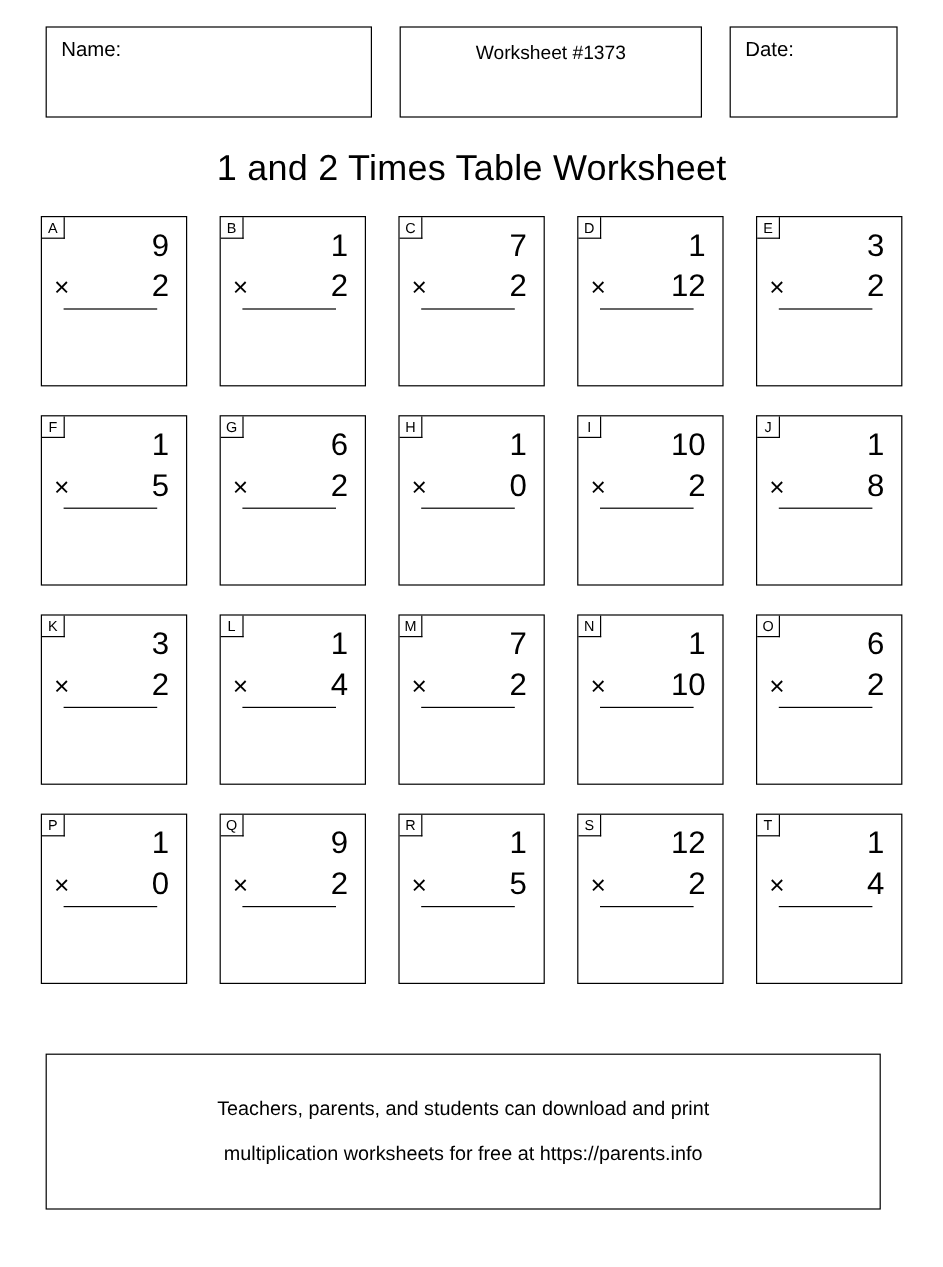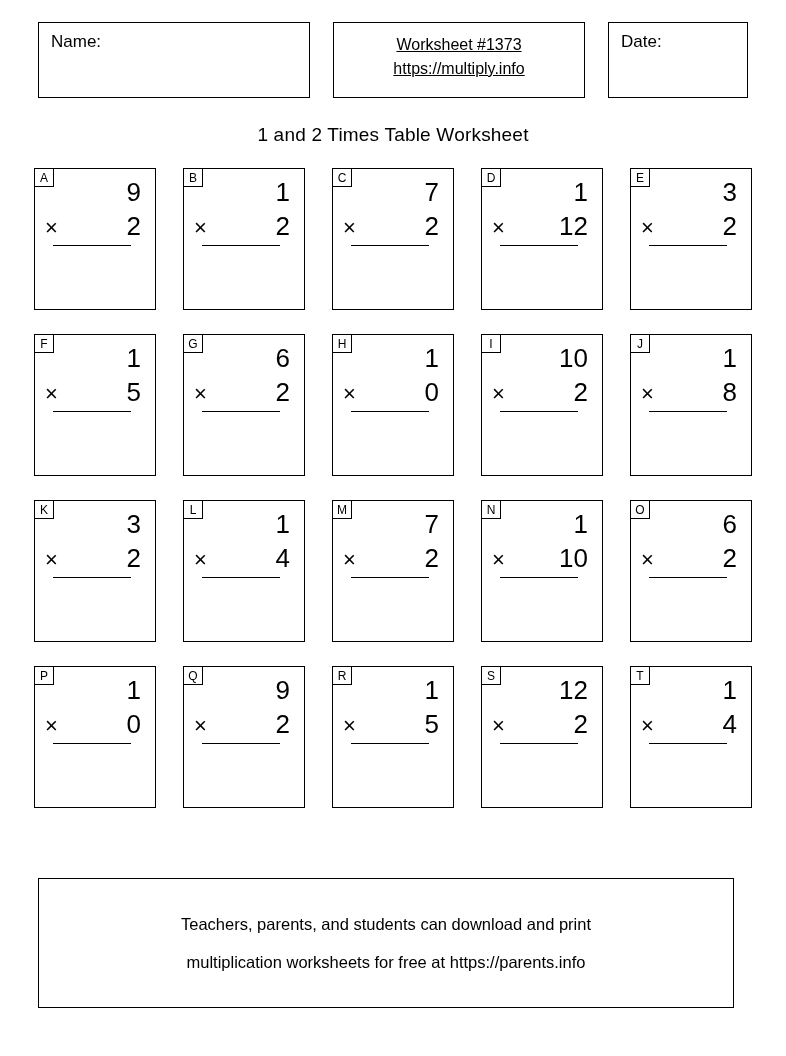--- a/index.html
+++ b/index.html
@@ -40,38 +40,37 @@
     width: 272px;
     padding: 9px 0 0 12px;
   }
   .name-box .lbl {
     font-size: 17px;
   }
   .center-box {
     width: 252px;
     text-align: center;
     padding-top: 10px;
-    text-decoration: underline;
   }
   .center-box .line {
     font-size: 16px;
     line-height: 24px;
   }
   .date-box {
     width: 140px;
     padding: 9px 0 0 12px;
   }
   .date-box .lbl {
     font-size: 17px;
   }
 
   
   .title {
     text-align: center;
-    font-size: 19px;
+    font-size: 30px;
     margin-top: 26px;
     letter-spacing: 0.2px;
   }
 
   
   .grid {
     margin-top: 22px;
     padding: 0 34px;
     box-sizing: border-box;
     display: grid;
@@ -149,21 +148,20 @@
 <body>
 
 <div class="page">
 
   <div class="header-row">
     <div class="hdr-box name-box">
       <div class="lbl">Name:</div>
     </div>
     <div class="hdr-box center-box">
       <div class="line">Worksheet #1373</div>
-      <div class="line">https://multiply.info</div>
     </div>
     <div class="hdr-box date-box">
       <div class="lbl">Date:</div>
     </div>
   </div>
 
   <div class="title">1 and 2 Times Table Worksheet</div>
 
   <div class="grid">
 

